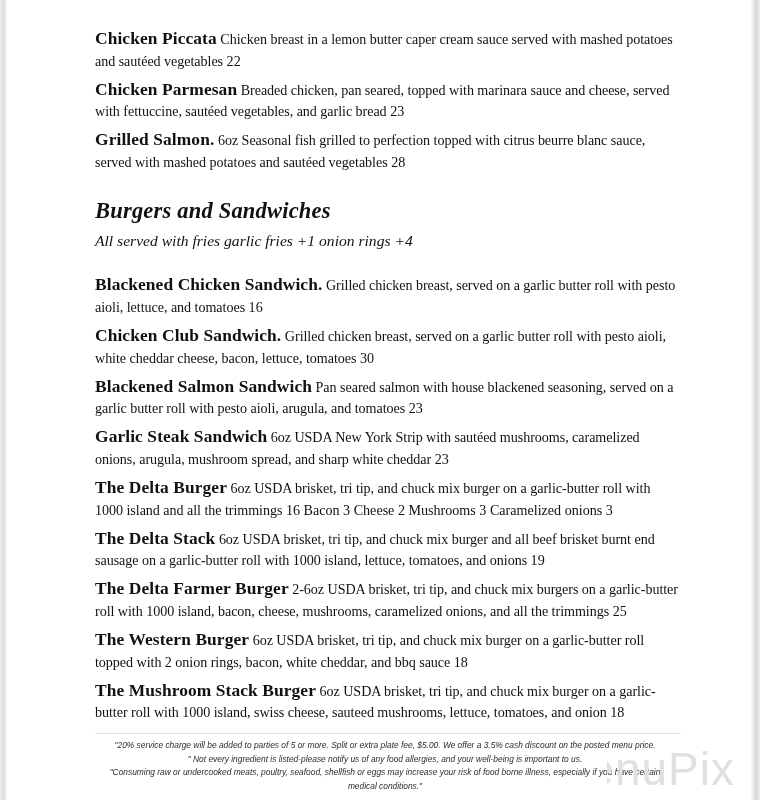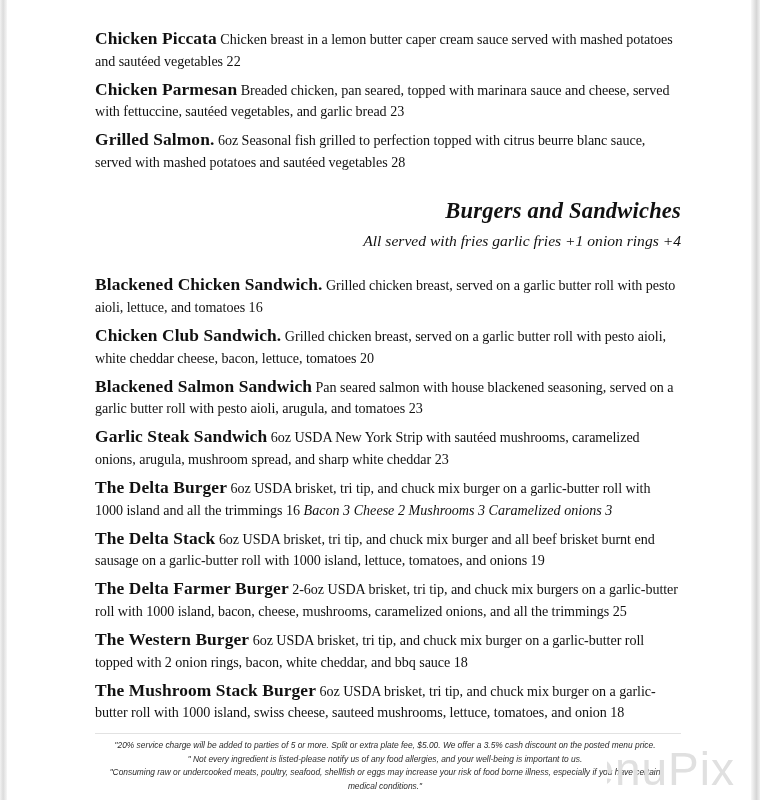--- a/index.html
+++ b/index.html
@@ -55,31 +55,30 @@
     letter-spacing: 0.1px;
   }
   .entry .desc {
     font-size: 14.1px;
     letter-spacing: -0.05px;
   }
   .entry .price {
     font-size: 14.1px;
   }
   .entry .addons {
-    font-style: italic;
     font-size: 14.1px;
   }
   .entry.indented .name {
     padding-left: 6px;
   }
 
   
   .section {
     margin: 26px 0 22px 0;
-    text-align: right;
+    text-align: left;
   }
   .section-title {
     font-style: italic;
     font-weight: bold;
     font-size: 22.5px;
     letter-spacing: 0.2px;
     margin: 0 0 8px 0;
   }
   .section-sub {
     font-style: italic;
@@ -145,21 +144,21 @@
         <p class="entry"><span class="name">Grilled Salmon.</span> <span class="desc">6oz Seasonal fish grilled to perfection topped with citrus beurre blanc sauce, served with mashed potatoes and sautéed vegetables</span>  <span class="price">28</span></p>
       </div>
 
     <div class="section">
       <div class="section-title">Burgers and Sandwiches</div>
       <div class="section-sub">All served with fries   garlic fries +1  onion rings +4</div>
     </div>
 
     <div class="group-burgers">
         <p class="entry"><span class="name">Blackened Chicken Sandwich.</span> <span class="desc">Grilled chicken breast, served on a garlic butter roll with pesto aioli, lettuce, and tomatoes</span>  <span class="price">16</span></p>
-        <p class="entry"><span class="name">Chicken Club Sandwich.</span> <span class="desc">Grilled chicken breast, served on a garlic butter roll with pesto aioli, white cheddar cheese, bacon, lettuce, tomatoes</span>  <span class="price">20</span></p>
+        <p class="entry"><span class="name">Chicken Club Sandwich.</span> <span class="desc">Grilled chicken breast, served on a garlic butter roll with pesto aioli, white cheddar cheese, bacon, lettuce, tomatoes</span>  <span class="price">30</span></p>
         <p class="entry"><span class="name">Blackened Salmon Sandwich</span> <span class="desc">Pan seared salmon with house blackened seasoning, served on a garlic butter roll with pesto aioli, arugula, and tomatoes</span>  <span class="price">23</span></p>
         <p class="entry"><span class="name">Garlic Steak Sandwich</span> <span class="desc">6oz USDA New York Strip with sautéed mushrooms, caramelized onions, arugula, mushroom spread, and sharp white cheddar</span>  <span class="price">23</span></p>
         <p class="entry"><span class="name">The Delta Burger</span> <span class="desc">6oz USDA brisket, tri tip, and chuck mix burger on a garlic-butter roll with 1000 island and all the trimmings</span>  <span class="price">16</span>  <span class="addons">Bacon 3   Cheese 2   Mushrooms 3   Caramelized onions  3</span></p>
         <p class="entry"><span class="name">The Delta Stack</span> <span class="desc">6oz USDA brisket, tri tip, and chuck mix burger and all beef brisket burnt end sausage on a garlic-butter roll with 1000 island, lettuce, tomatoes, and onions</span>  <span class="price">19</span></p>
         <p class="entry"><span class="name">The Delta Farmer Burger</span> <span class="desc">2-6oz USDA brisket, tri tip, and chuck mix burgers on a garlic-butter roll with 1000 island, bacon, cheese, mushrooms, caramelized onions, and all the trimmings</span>  <span class="price">25</span></p>
         <p class="entry"><span class="name">The Western Burger</span> <span class="desc">6oz USDA brisket, tri tip, and chuck mix burger on a garlic-butter roll topped with  2 onion rings, bacon, white cheddar, and bbq sauce</span>  <span class="price">18</span></p>
         <p class="entry"><span class="name">The Mushroom Stack Burger</span> <span class="desc">6oz USDA brisket, tri tip, and chuck mix burger on a garlic-butter roll with 1000 island, swiss cheese, sauteed mushrooms, lettuce, tomatoes, and onion</span>  <span class="price">18</span></p>
       </div>
 
   </div>

